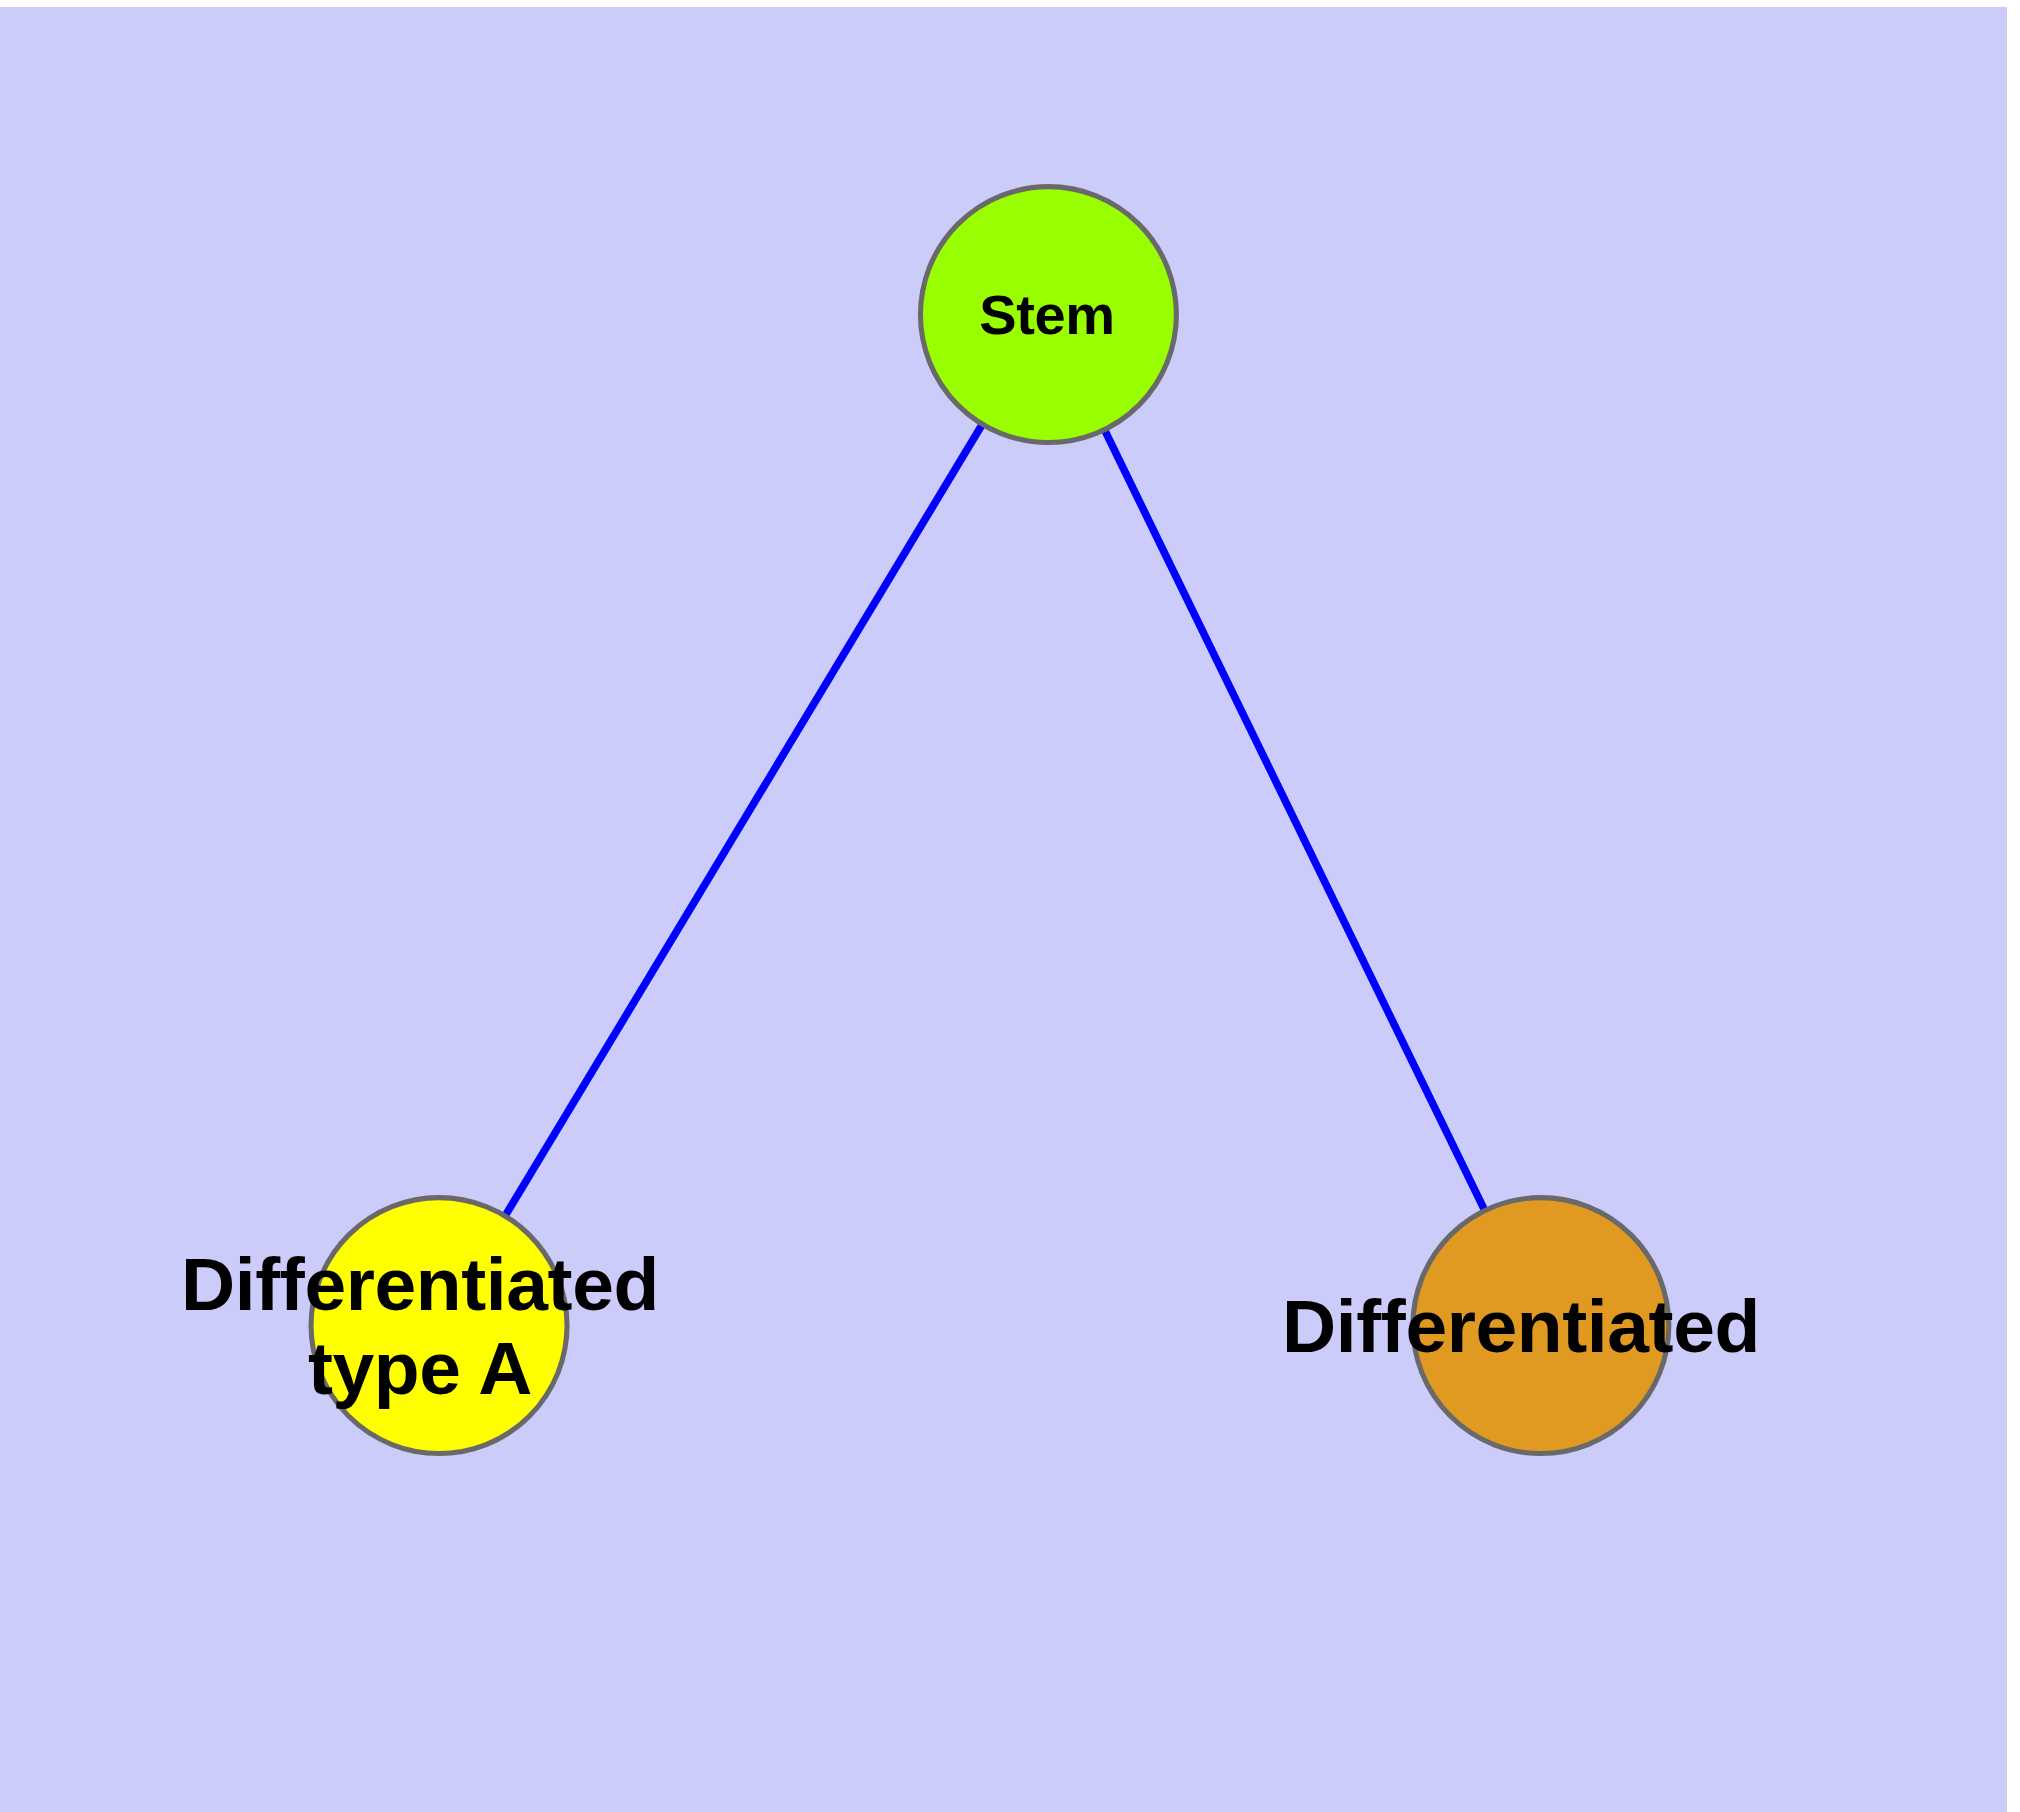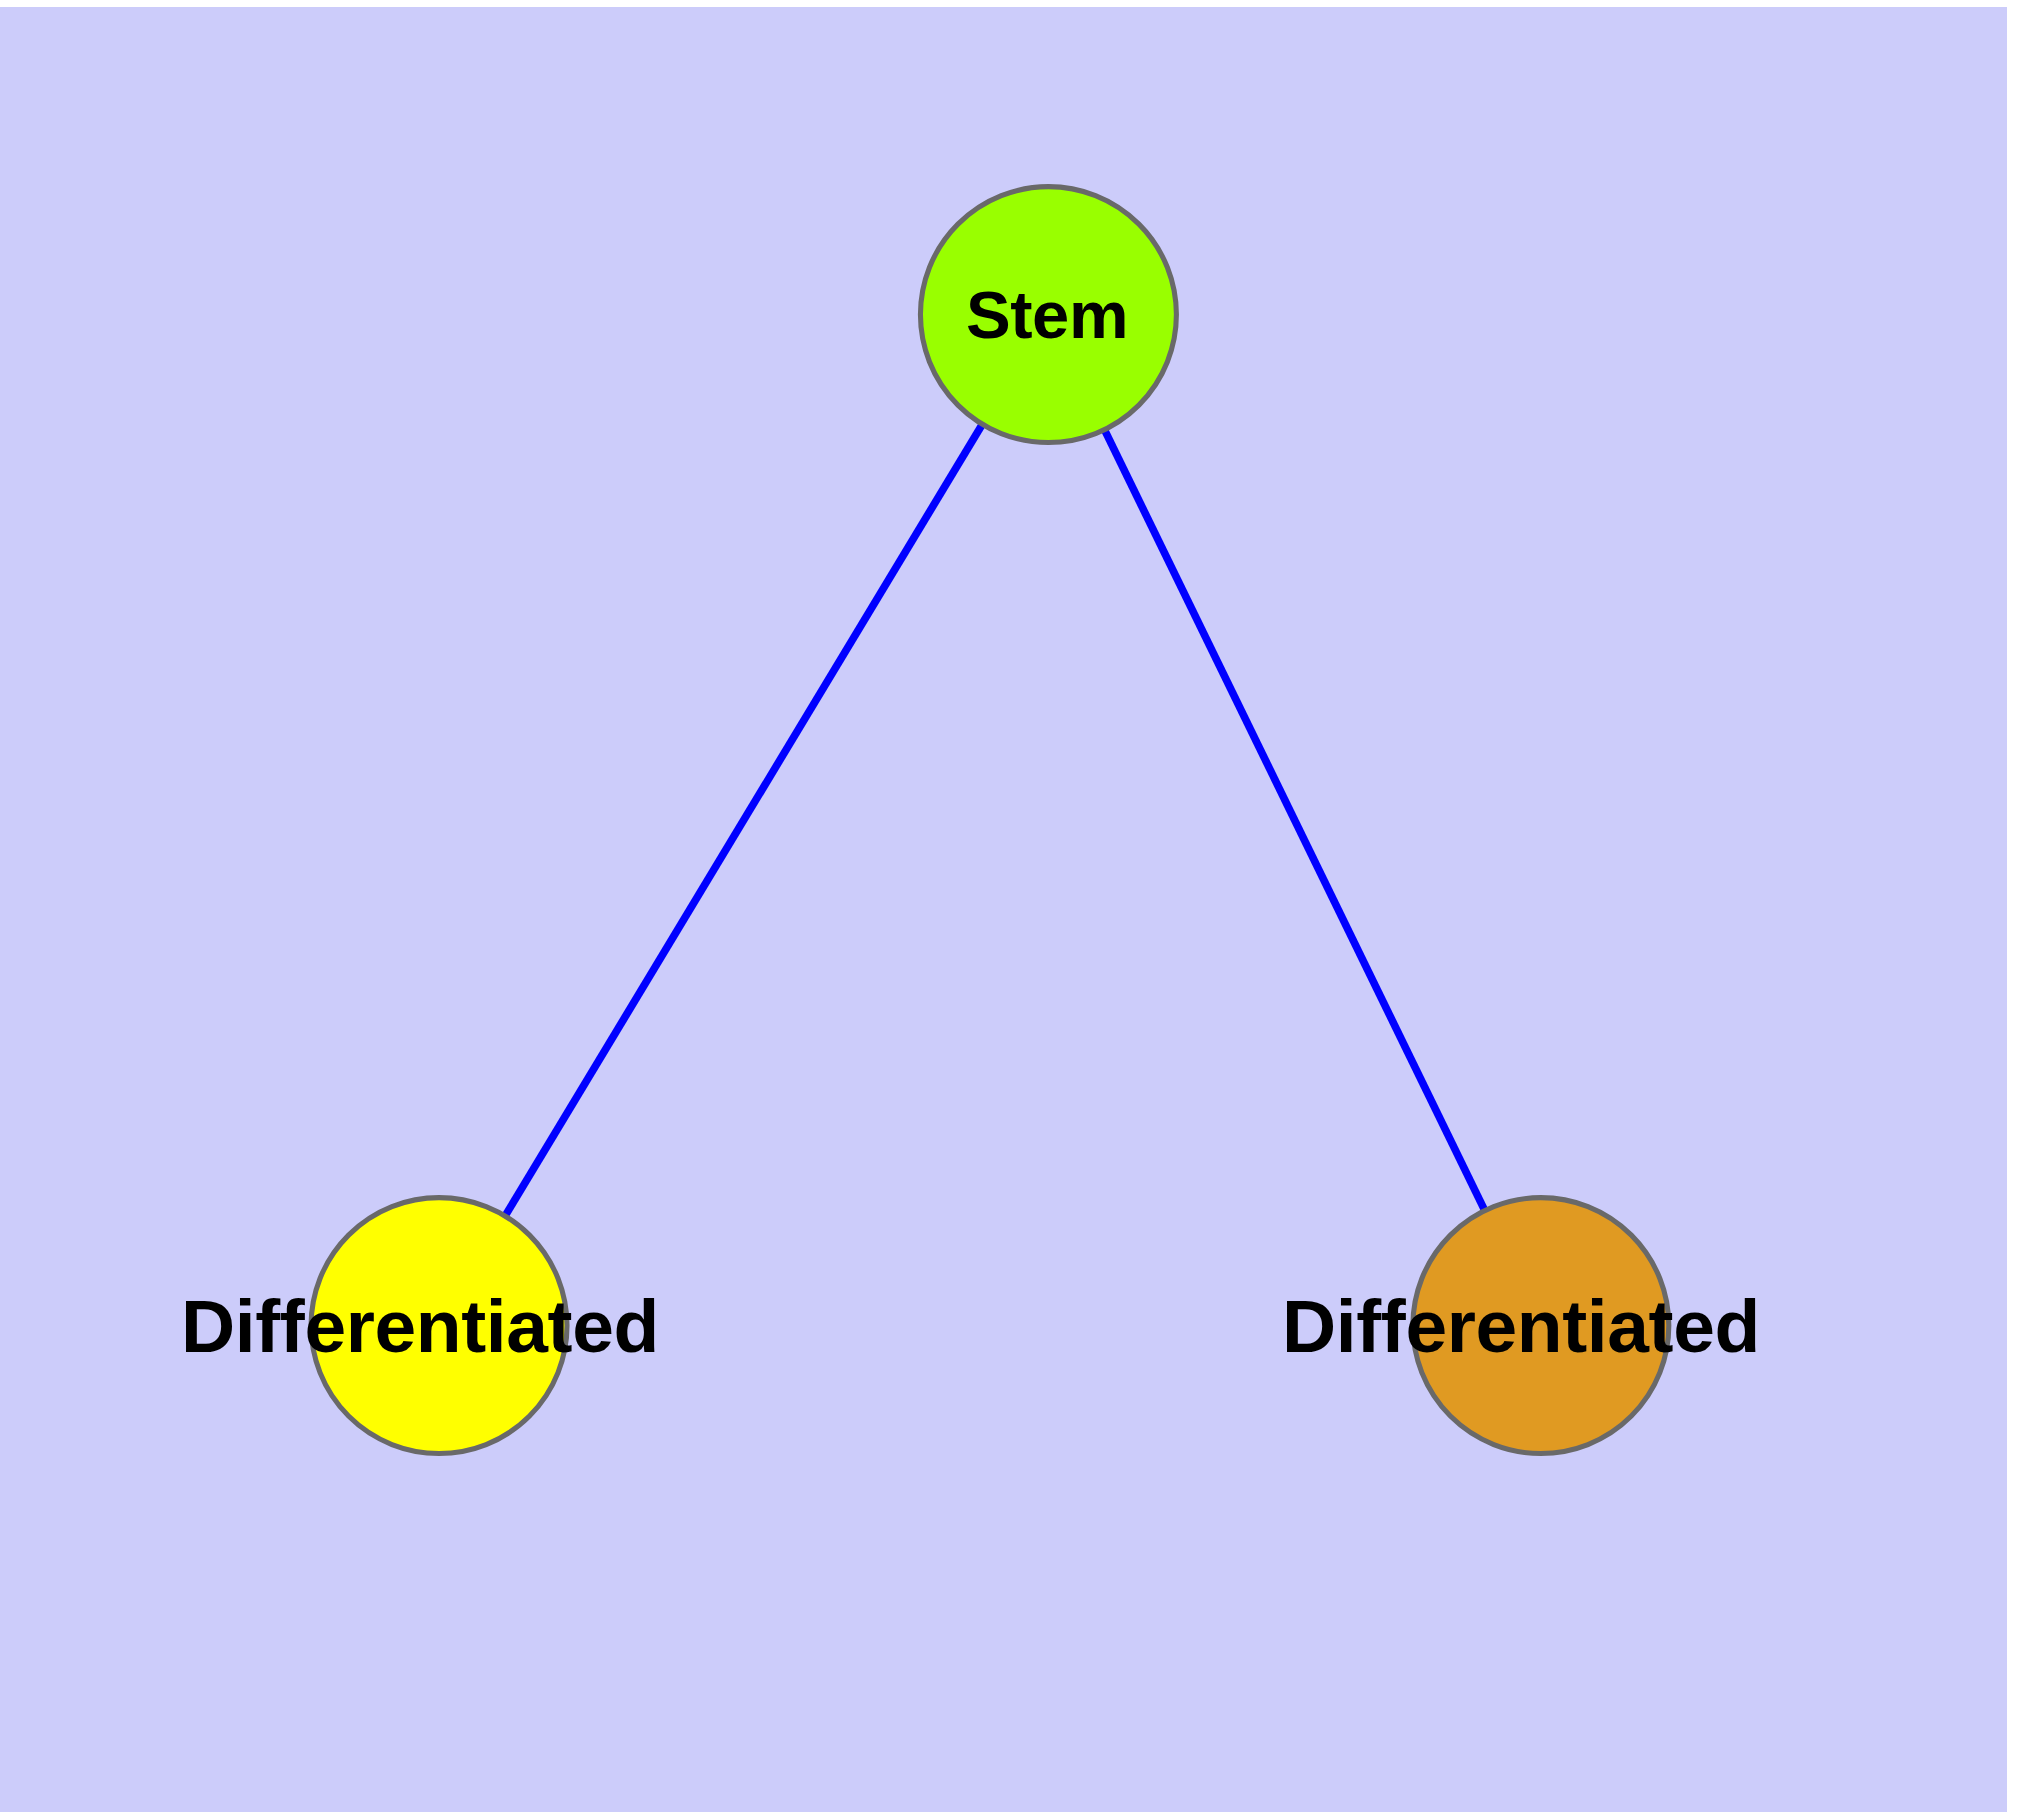--- a/index.html
+++ b/index.html
@@ -54,19 +54,19 @@
           <line x1="1160.088587127587" y1="490.61518158106907" x2="594.9114128724129" y2="1428.384818418931" stroke="#0000ff" stroke-width="9" stroke-linecap="butt"></line>
           <line x1="1302.2388283547314" y1="496.9585580502488" x2="1752.7611716452686" y2="1422.041441949751" stroke="#0000ff" stroke-width="9" stroke-linecap="butt"></line>
         </g>
       <g id="node-layer">
           <circle cx="1237" cy="363" r="151" fill="#99ff00" stroke="#696969" stroke-width="6"></circle>
           <circle cx="518" cy="1556" r="151" fill="#ffff00" stroke="#696969" stroke-width="6"></circle>
           <circle cx="1818" cy="1556" r="151" fill="#e09a22" stroke="#696969" stroke-width="6"></circle>
         </g>
     </svg>
     <div id="label-layer">
-        <div class="node-label" style="left: 1047px; top: 308px; font-size: 67px;"><div>Stem</div></div>
-        <div class="node-label" style="left: 420px; top: 1319px; font-size: 75px;"><div>Differentiated</div></div>
+        <div class="node-label" style="left: 1047px; top: 308px; font-size: 56px;"><div>Stem</div></div>
+        <div class="node-label" style="left: 420px; top: 1319px; font-size: 75px;"><div>Differentiated</div><div>type A</div></div>
         <div class="node-label" style="left: 1521px; top: 1319px; font-size: 75px;"><div>Differentiated</div></div>
       </div>
   </div>
 </div>
 
 
 </body></html>

